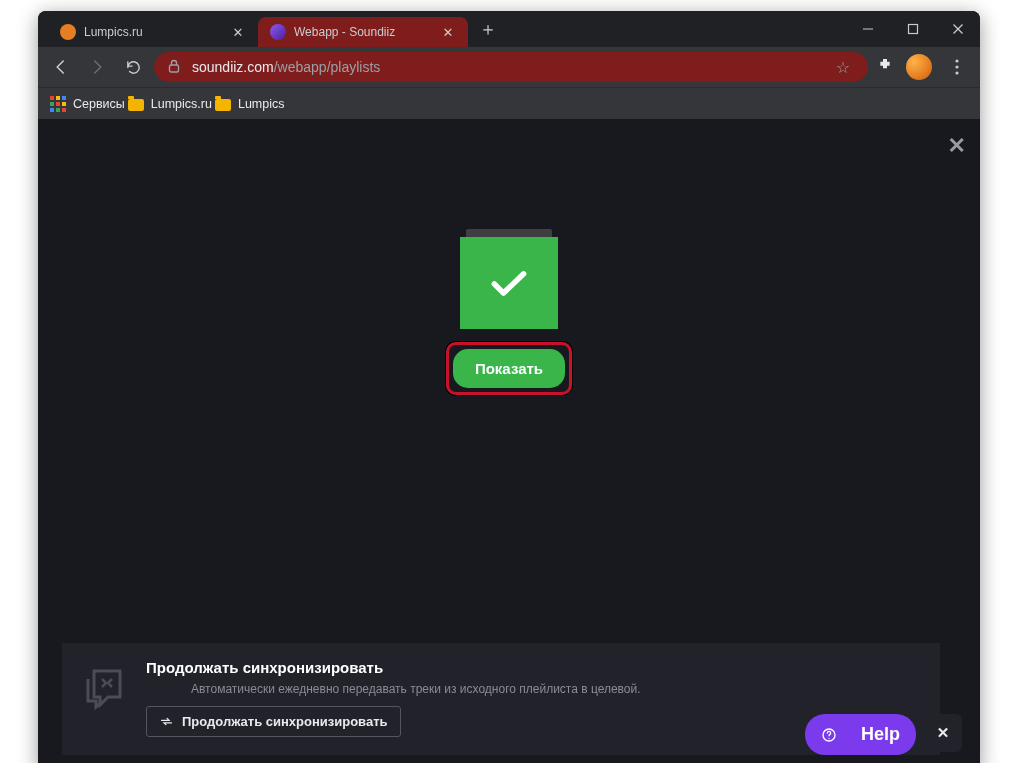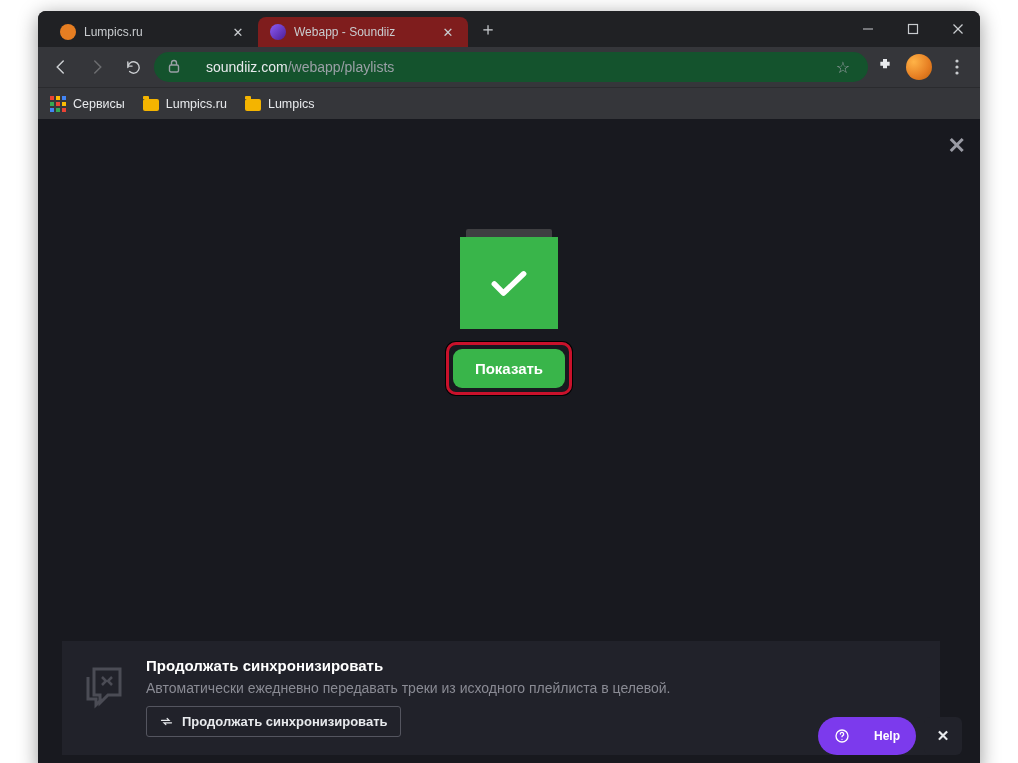--- a/index.html
+++ b/index.html
@@ -114,26 +114,26 @@
     display: flex;
     align-items: center;
     justify-content: center;
     color: #c9cccf;
     border-radius: 50%;
   }
   .nav-btn.disabled { color: #6b6c6f; }
   .address-bar {
     flex: 1;
     height: 30px;
-    background: #14532d;
+    background: #7f1d1d;
     border-radius: 15px;
     display: flex;
     align-items: center;
     padding: 7px 14px;
-    gap: 26px;
+    gap: 12px;
   }
   .lock { color: #9aa0a6; font-size: 12px; }
   .url {
     color: #c9cccf;
     font-size: 14px;
     flex: 1;
     white-space: nowrap;
     overflow: hidden;
   }
   .url .domain { color: #e8eaed; }
@@ -160,21 +160,21 @@
     color: #c9cccf;
   }
   
   .bookmarks-row {
     height: 32px;
     background: #35363a;
     border-top: 1px solid #2a2b2e;
     display: flex;
     align-items: center;
     padding: 0 12px;
-    gap: 18px;
+    gap: 3px;
   }
   .bookmark {
     display: flex;
     align-items: center;
     gap: 7px;
     color: #e8eaed;
     font-size: 12.5px;
   }
   .bm-icon {
     width: 16px;
@@ -280,21 +280,21 @@
     box-shadow: 0 0 0 1px #000;
     pointer-events: none;
   }
   .show-btn {
     background: #39b54a;
     color: #ffffff;
     font-size: 15px;
     font-weight: 600;
     border: none;
     padding: 11px 22px;
-    border-radius: 9px;
+    border-radius: 15px;
   }
   
   .sync-panel {
     position: absolute;
     left: 24px;
     right: 40px;
     bottom: 18px;
     background: #21222a;
     padding: 16px 18px 18px;
     display: flex;
@@ -310,21 +310,22 @@
   }
   .sync-body { flex: 1; }
   .sync-title {
     color: #ffffff;
     font-size: 15px;
     font-weight: 700;
   }
   .sync-desc {
     margin-top: 6px;
     color: #8a8b94;
-    font-size: 14px;
+    font-size: 12px;
+    margin-left: 45px;
   }
   .sync-btn {
     margin-top: 10px;
     display: inline-flex;
     align-items: center;
     gap: 8px;
     border: 1px solid #54555f;
     background: transparent;
     color: #e8eaed;
     font-size: 13px;
@@ -340,21 +341,21 @@
     right: 18px;
     display: flex;
     gap: 8px;
   }
   .help-btn {
     background: #7c3aed;
     color: #ffffff;
     border: none;
     border-radius: 20px;
     padding: 10px 16px;
-    font-size: 12px;
+    font-size: 18px;
     font-weight: 600;
     display: flex;
     align-items: center;
     gap: 24px;
     justify-content: center;
   }
   .help-close {
     width: 38px;
     height: 38px;
     background: #21222a;

